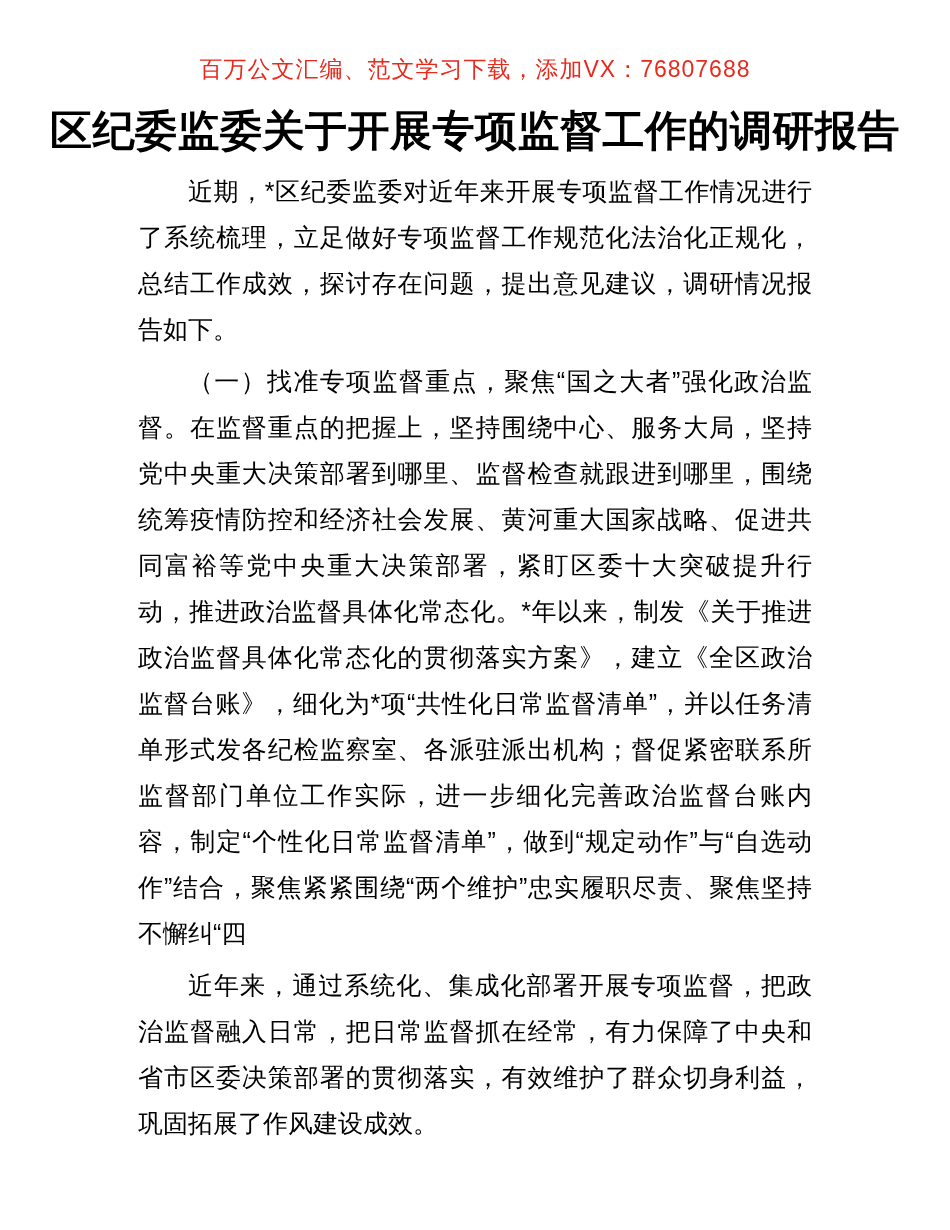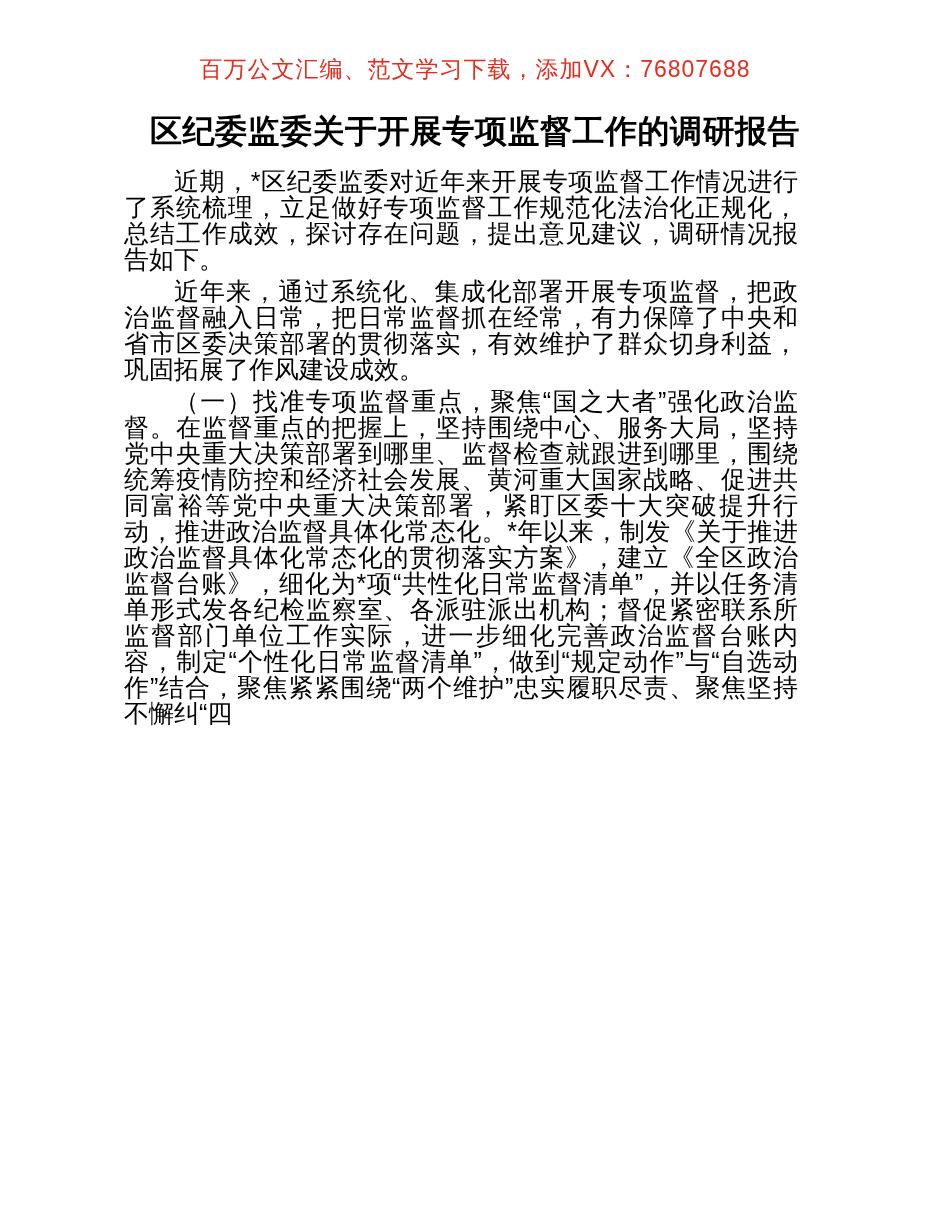--- a/index.html
+++ b/index.html
@@ -26,32 +26,32 @@
     line-height: 26px;
     color: #e8291c;
     letter-spacing: 1px;
   }
   .doc-title {
     position: absolute;
     top: 110px;
     left: 0;
     width: 100%;
     text-align: center;
-    font-size: 32px;
+    font-size: 42px;
     line-height: 42px;
     font-weight: bold;
     letter-spacing: 0.5px;
   }
   .content {
     position: absolute;
     top: 168px;
-    left: 124px;
+    left: 138px;
     width: 674px;
     font-size: 25px;
-    line-height: 26px;
+    line-height: 46px;
     text-align: justify;
     letter-spacing: 0px;
   }
   .content p, .content h2 {
     margin: 0 0 6px 0;
     padding: 0;
     text-indent: 2em;
     font-size: 25px;
     font-weight: normal;
   }
@@ -62,18 +62,18 @@
 <div class="page">
 
   <div class="header-note">百万公文汇编、范文学习下载，添加VX：76807688</div>
 
   <div class="doc-title">区纪委监委关于开展专项监督工作的调研报告</div>
 
   <div class="content">
     <p>近期，*区纪委监委对近年来开展专项监督工作情况进行了系统梳理，立足做好专项监督工作规范化法治化正规化，总结工作成效，探讨存在问题，提出意见建议，调研情况报告如下。</p>
 
 
+    <p>（一）找准专项监督重点，聚焦“国之大者”强化政治监督。在监督重点的把握上，坚持围绕中心、服务大局，坚持党中央重大决策部署到哪里、监督检查就跟进到哪里，围绕统筹疫情防控和经济社会发展、黄河重大国家战略、促进共同富裕等党中央重大决策部署，紧盯区委十大突破提升行动，推进政治监督具体化常态化。*年以来，制发《关于推进政治监督具体化常态化的贯彻落实方案》，建立《全区政治监督台账》，细化为*项“共性化日常监督清单”，并以任务清单形式发各纪检监察室、各派驻派出机构；督促紧密联系所监督部门单位工作实际，进一步细化完善政治监督台账内容，制定“个性化日常监督清单”，做到“规定动作”与“自选动作”结合，聚焦紧紧围绕“两个维护”忠实履职尽责、聚焦坚持不懈纠“四</p>
+
     <p>近年来，通过系统化、集成化部署开展专项监督，把政治监督融入日常，把日常监督抓在经常，有力保障了中央和省市区委决策部署的贯彻落实，有效维护了群众切身利益，巩固拓展了作风建设成效。</p>
-
-    <p>（一）找准专项监督重点，聚焦“国之大者”强化政治监督。在监督重点的把握上，坚持围绕中心、服务大局，坚持党中央重大决策部署到哪里、监督检查就跟进到哪里，围绕统筹疫情防控和经济社会发展、黄河重大国家战略、促进共同富裕等党中央重大决策部署，紧盯区委十大突破提升行动，推进政治监督具体化常态化。*年以来，制发《关于推进政治监督具体化常态化的贯彻落实方案》，建立《全区政治监督台账》，细化为*项“共性化日常监督清单”，并以任务清单形式发各纪检监察室、各派驻派出机构；督促紧密联系所监督部门单位工作实际，进一步细化完善政治监督台账内容，制定“个性化日常监督清单”，做到“规定动作”与“自选动作”结合，聚焦紧紧围绕“两个维护”忠实履职尽责、聚焦坚持不懈纠“四</p>
   </div>
 
 </div>
 
 </body></html>

